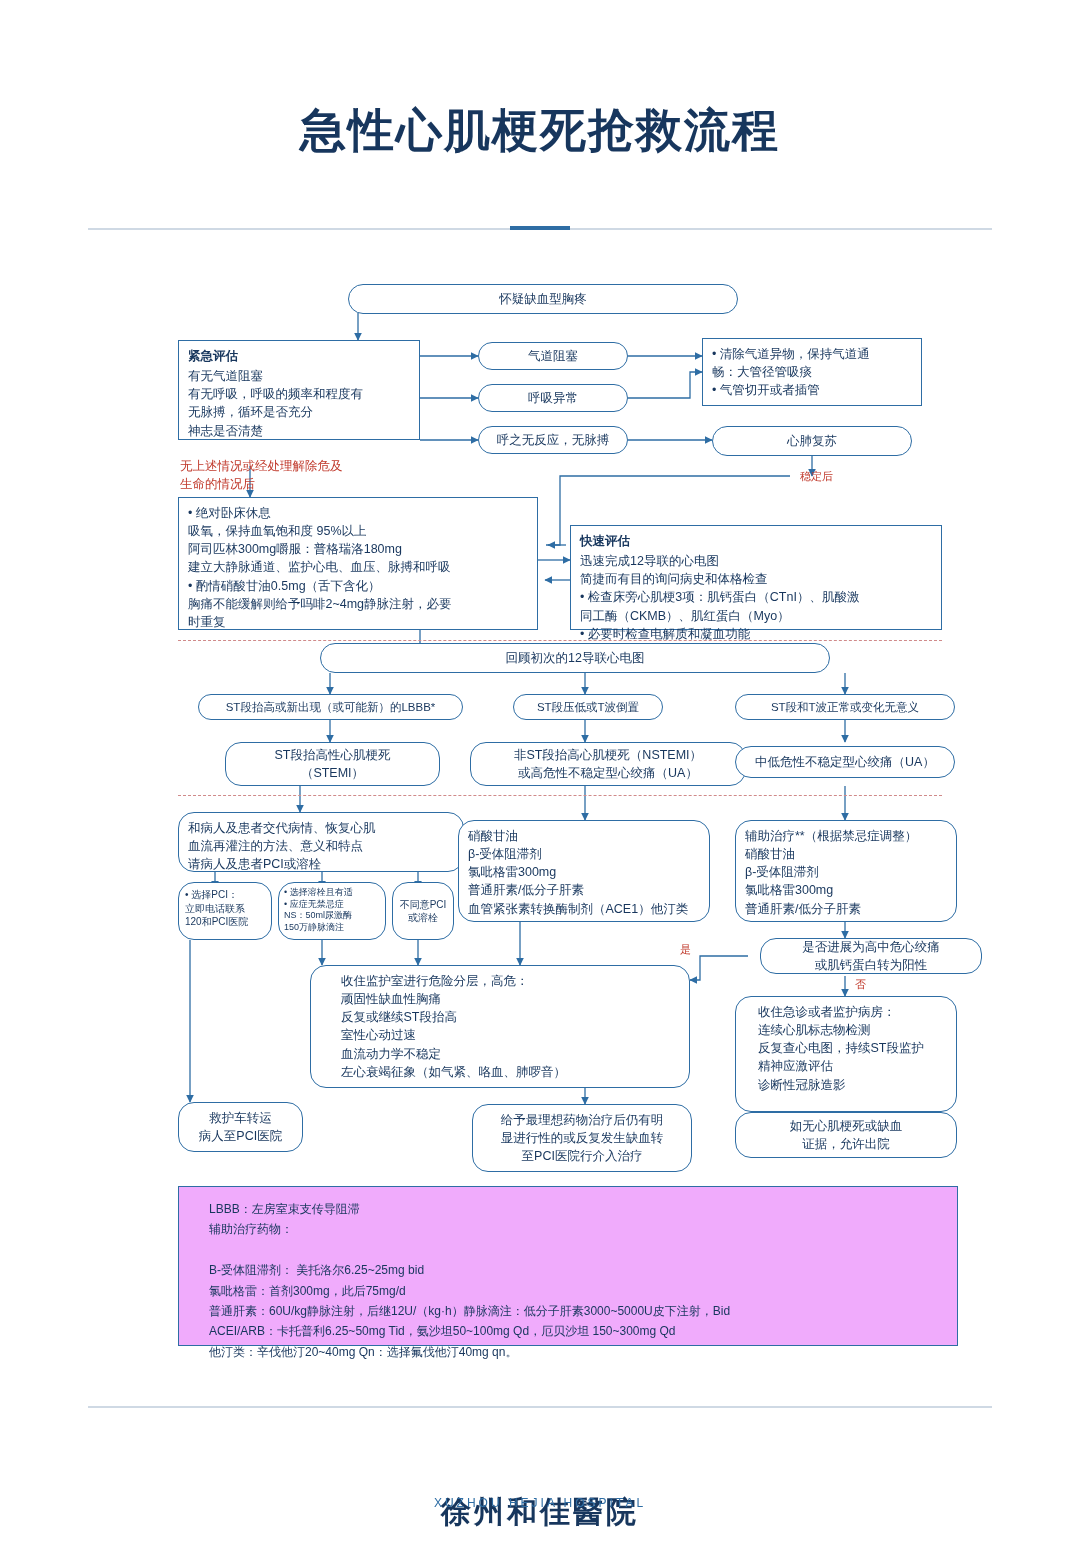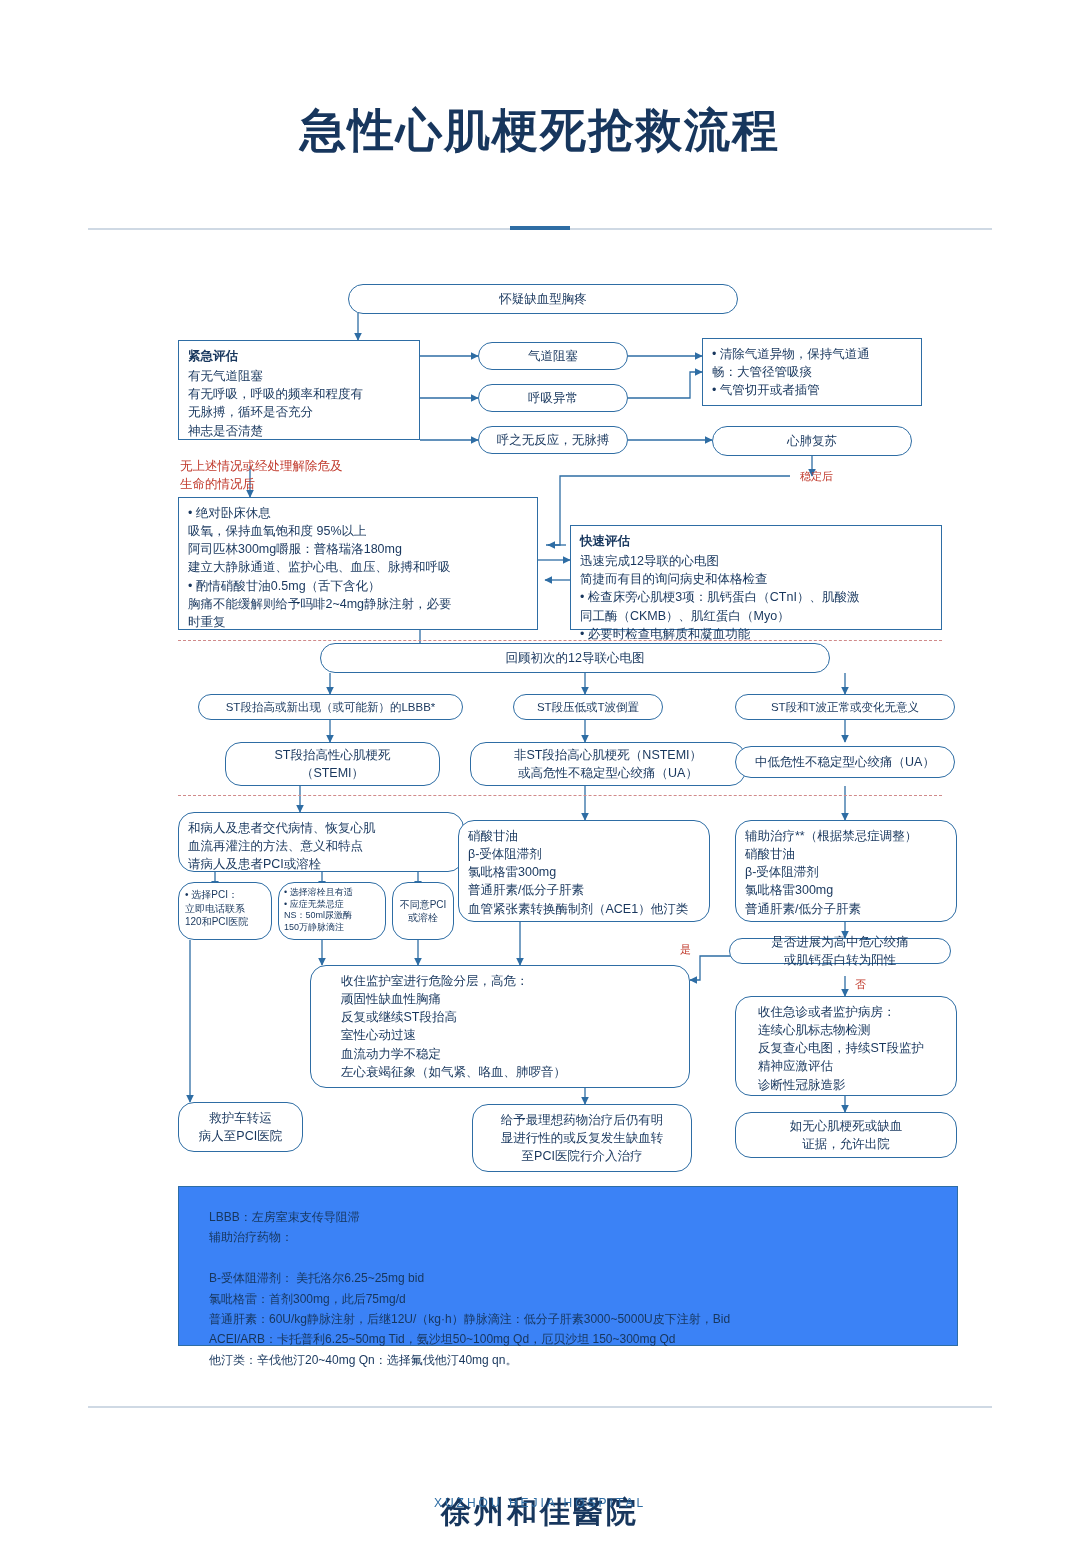--- a/index.html
+++ b/index.html
@@ -58,22 +58,22 @@
   .redtext{
     position:absolute;color:#c0392b;font-size:12.5px;line-height:1.4;
     white-space:pre-line;font-weight:500;
   }
   .dashline{
     position:absolute;height:0;border-top:1px dashed #d08a8a;
   }
   .lbl{position:absolute;font-size:11px;color:#c0392b;}
   svg.wires{position:absolute;left:0;top:0;width:1080px;height:1555px;pointer-events:none;}
   .legend{
-    position:absolute;box-sizing:border-box;border:1px solid #2e6da4;background:#3b82f6;
-    font-size:12px;line-height:1.7;color:#17365d;padding:20px 30px;white-space:pre-line;
+    position:absolute;box-sizing:border-box;border:1px solid #2e6da4;background:#f0abfc;
+    font-size:12px;line-height:1.7;color:#17365d;padding:12px 30px;white-space:pre-line;
   }
 </style>
 </head>
 <body>
 
 <div id="page">
 
   <div class="title">急性心肌梗死抢救流程</div>
   <div class="title-rule"></div>
   <div class="title-rule-accent"></div>
@@ -212,32 +212,32 @@
 β-受体阻滞剂
 氯吡格雷300mg
 普通肝素/低分子肝素
 血管紧张素转换酶制剂（ACE1）他汀类</div>
   <div class="node round" style="left:735px;top:820px;width:222px;height:102px;">辅助治疗**（根据禁忌症调整）
 硝酸甘油
 β-受体阻滞剂
 氯吡格雷300mg
 普通肝素/低分子肝素</div>
 
-  <div class="node round center" style="left:729px;top:938px;width:222px;height:26px;">是否进展为高中危心绞痛
+  <div class="node round center" style="left:760px;top:938px;width:222px;height:36px;">是否进展为高中危心绞痛
 或肌钙蛋白转为阳性</div>
   <div class="lbl" style="left:680px;top:942px;">是</div>
   <div class="lbl" style="left:855px;top:977px;">否</div>
 
   <div class="node round" style="left:310px;top:965px;width:380px;height:123px;padding-left:30px;">收住监护室进行危险分层，高危：
 顽固性缺血性胸痛
 反复或继续ST段抬高
 室性心动过速
 血流动力学不稳定
 左心衰竭征象（如气紧、咯血、肺啰音）</div>
-  <div class="node round" style="left:735px;top:996px;width:222px;height:100px;padding-left:22px;">收住急诊或者监护病房：
+  <div class="node round" style="left:735px;top:996px;width:222px;height:116px;padding-left:22px;">收住急诊或者监护病房：
 连续心肌标志物检测
 反复查心电图，持续ST段监护
 精神应激评估
 诊断性冠脉造影</div>
 
   <div class="node round center" style="left:178px;top:1102px;width:125px;height:50px;">救护车转运
 病人至PCI医院</div>
   <div class="node round center" style="left:472px;top:1104px;width:220px;height:68px;">给予最理想药物治疗后仍有明
 显进行性的或反复发生缺血转
 至PCI医院行介入治疗</div>

